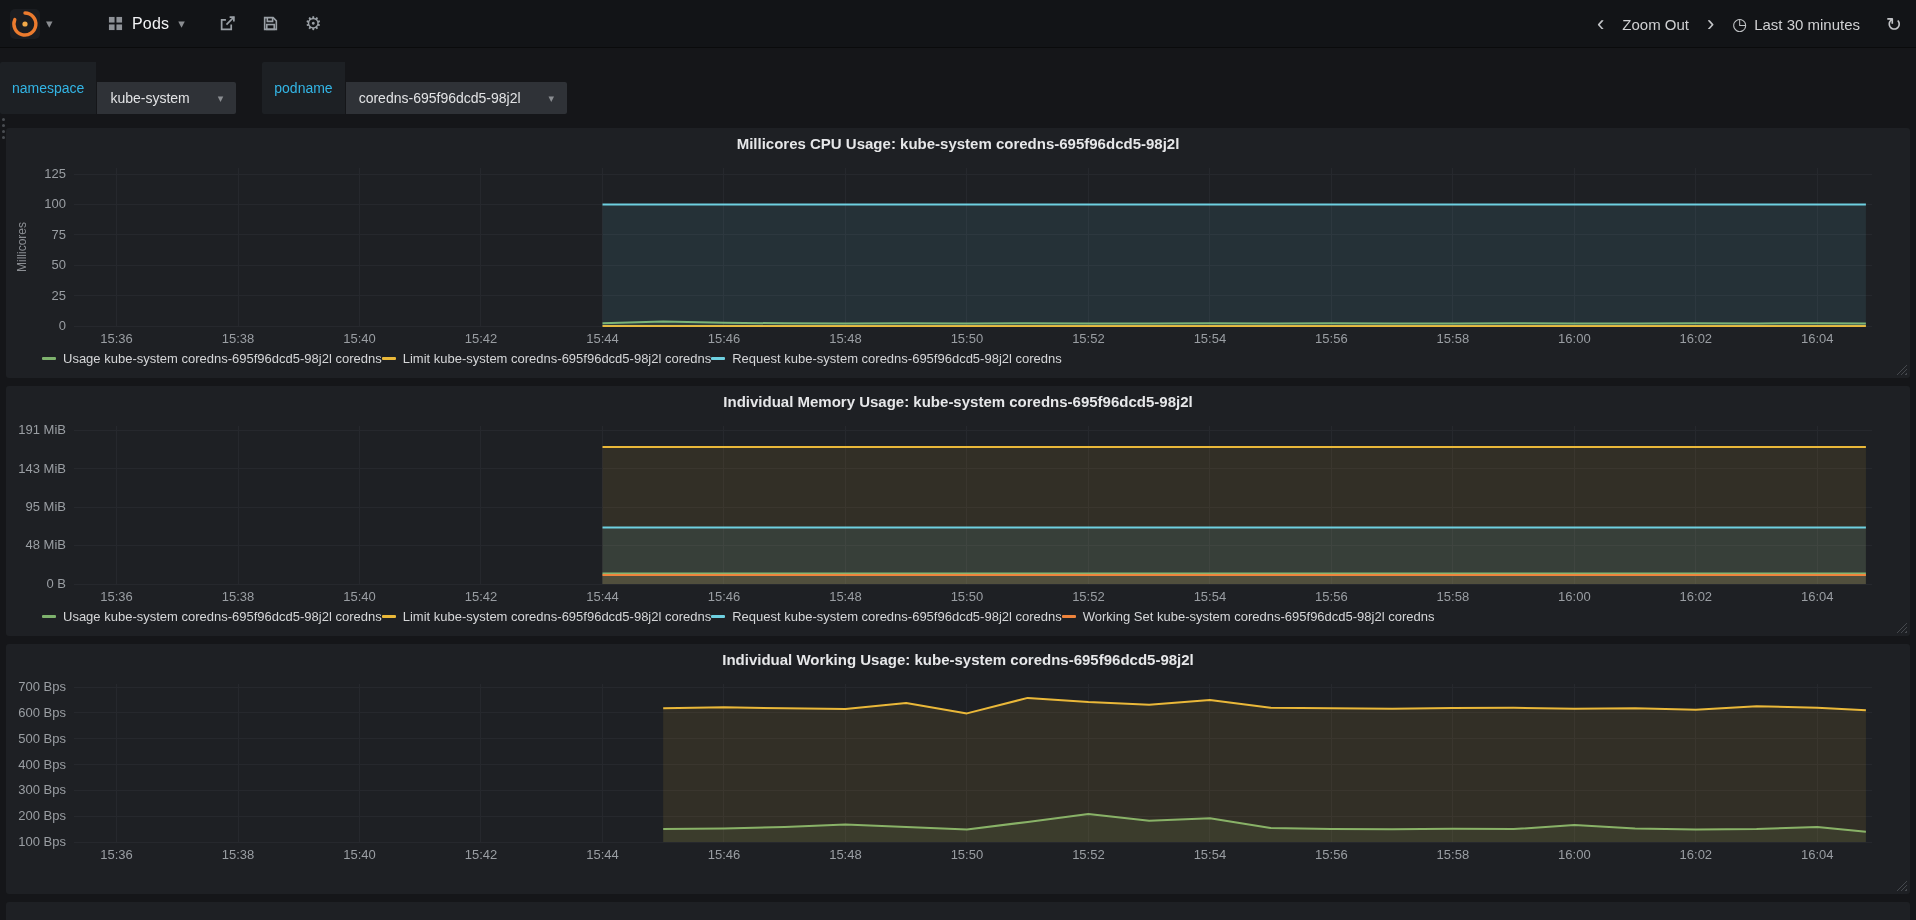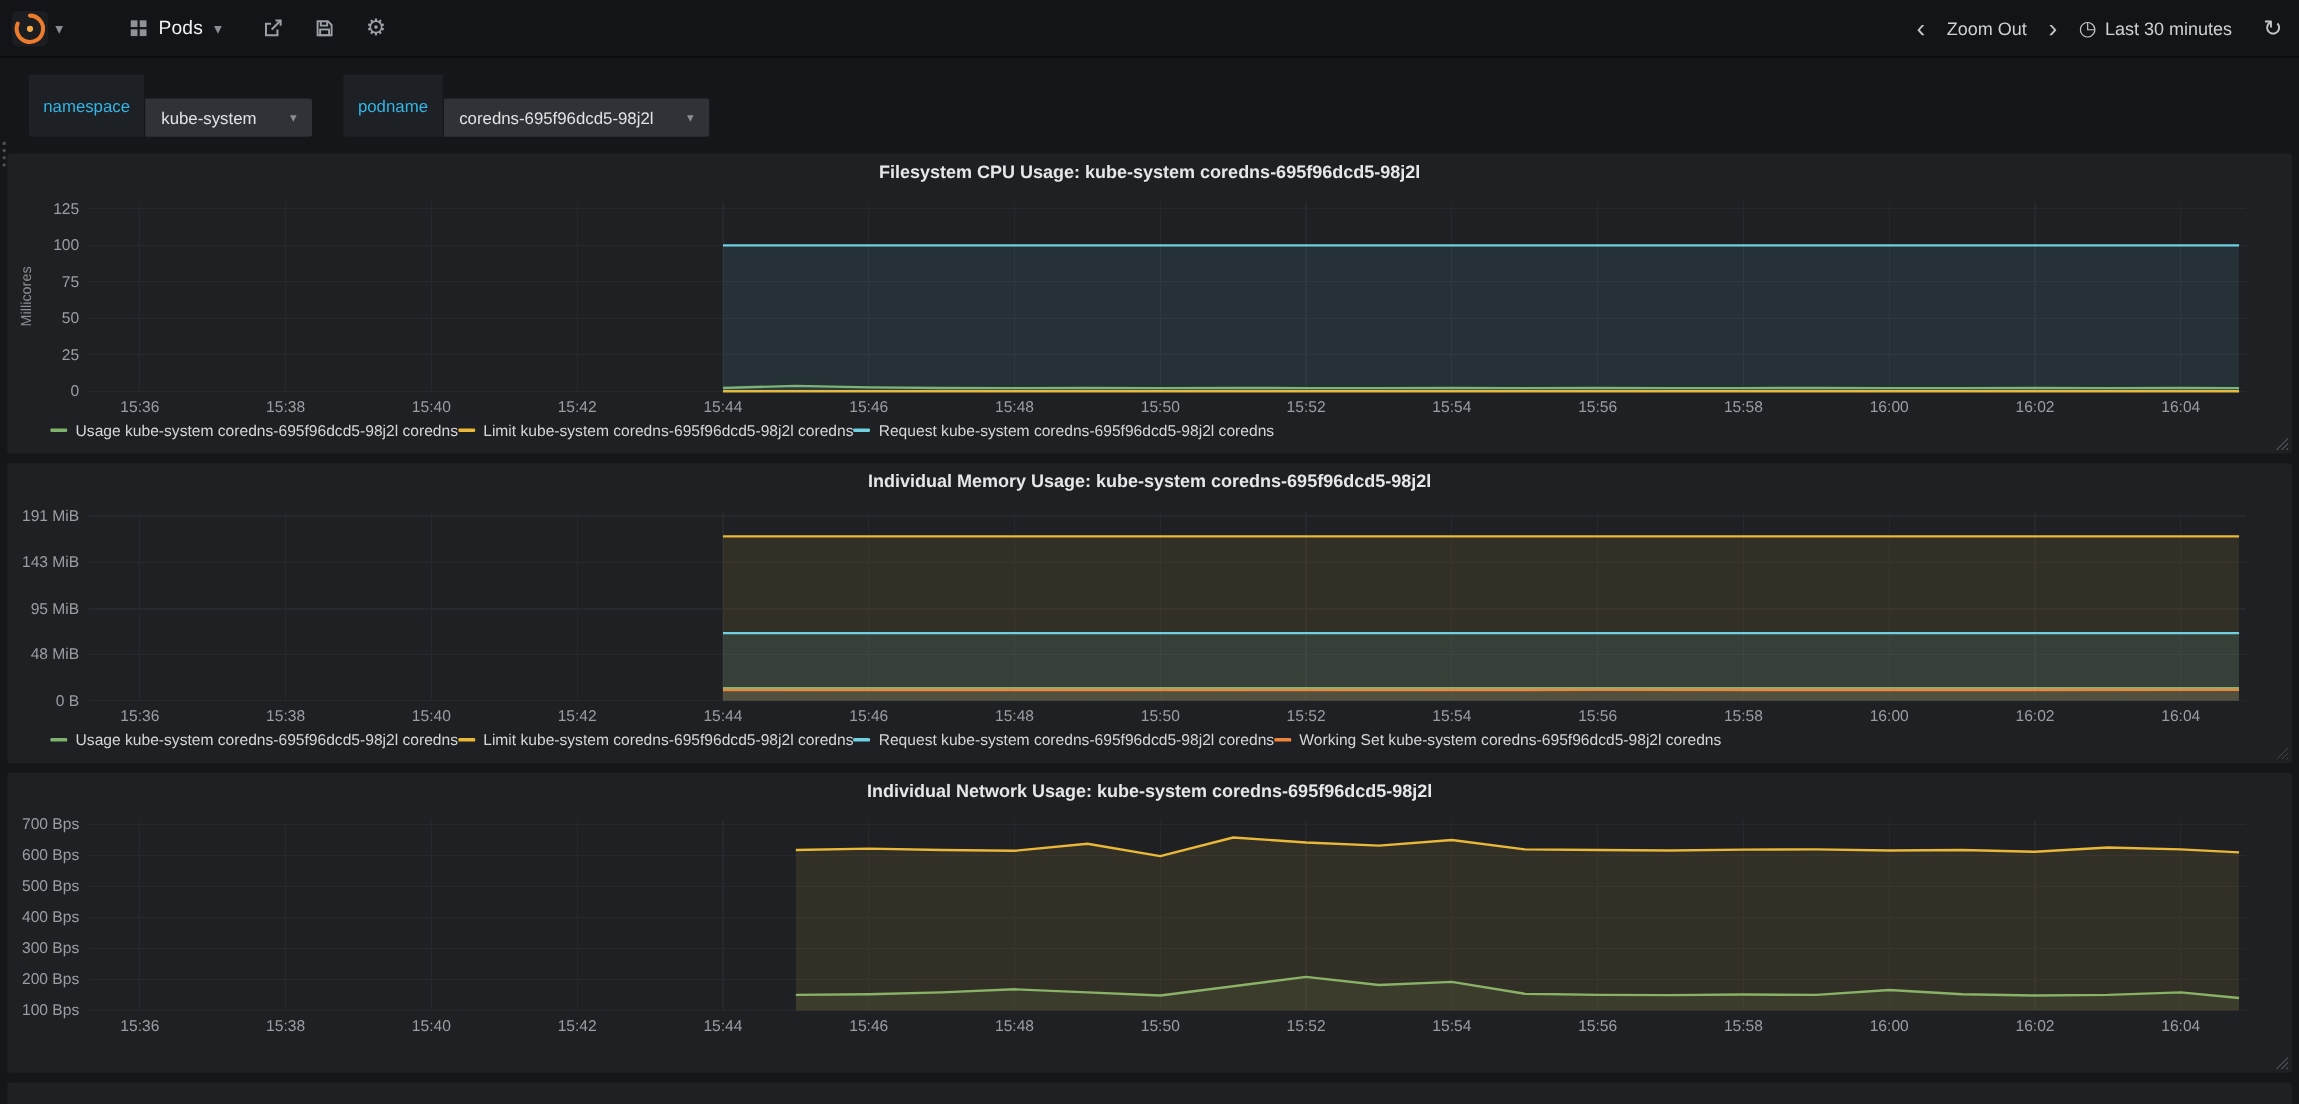--- a/index.html
+++ b/index.html
@@ -18,21 +18,21 @@
   .nav-icon { color:#9aa0a6; cursor:pointer; display:flex; align-items:center; }
   .nav-right { position:absolute; right:14px; top:0; height:48px; display:flex; align-items:center; gap:16px; }
   .nav-right .txt { color:#d0d1d3; font-size:15px; }
   .chev { color:#c2c4c7; font-size:22px; line-height:1; cursor:pointer; padding:0 2px; }
   .clock-glyph { color:#c2c4c7; font-size:17px; margin-right:7px; }
   .gear-glyph { font-size:19px; }
   .refresh-glyph { color:#c2c4c7; font-size:19px; margin-left:10px; cursor:pointer; }
   .timepicker { display:flex; align-items:center; cursor:pointer; }
 
   
-  .submenu { display:flex; align-items:center; gap:26px; padding:14px 12px 12px 24px; }
+  .submenu { display:flex; align-items:center; gap:26px; padding:14px 12px 12px 0; }
   .var-group { display:flex; align-items:stretch; gap:1px; }
   .var-label { background:#1d2024; color:#33b5e5; font-size:14px; padding:8px 12px;
     border-radius:2px 0 0 2px; display:flex; align-items:center; }
   .var-value { background:#2f3237; color:#e2e3e5; font-size:14px; padding:8px 13px;
     border-radius:0 2px 2px 0; display:flex; align-items:center; gap:28px; cursor:pointer;margin-top:20px; }
   .var-value .caret { font-size:11px; }
 
   
   .dashboard { padding:2px 6px; }
   .panel { position:relative; background:#1e2024; border-radius:3px; margin-bottom:8px;
@@ -133,21 +133,21 @@
 
 <div class="dashboard">
   <div class="row-handle">
       <b></b>
       <b></b>
       <b></b>
       <b></b>
     </div>
 
   <div class="panel">
-    <div class="panel-title">Filesystem CPU Usage: kube-system coredns-695f96dcd5-98j2l</div>
+    <div class="panel-title">Millicores CPU Usage: kube-system coredns-695f96dcd5-98j2l</div>
     <svg class="chart" width="1884" height="192">
         <line x1="62" y1="168" x2="1860" y2="168" class="grid"></line>
         <text x="54" y="172" class="tick ytick">0</text>
         <line x1="62" y1="137.6153846153846" x2="1860" y2="137.6153846153846" class="grid"></line>
         <text x="54" y="141.6153846153846" class="tick ytick">25</text>
         <line x1="62" y1="107.23076923076924" x2="1860" y2="107.23076923076924" class="grid"></line>
         <text x="54" y="111.23076923076924" class="tick ytick">50</text>
         <line x1="62" y1="76.84615384615385" x2="1860" y2="76.84615384615385" class="grid"></line>
         <text x="54" y="80.84615384615385" class="tick ytick">75</text>
         <line x1="62" y1="46.46153846153845" x2="1860" y2="46.46153846153845" class="grid"></line>
@@ -276,21 +276,21 @@
         </span>
         <span class="legend-item">
           <i style="background: rgb(239, 132, 60);"></i>
           <span>Working Set kube-system coredns-695f96dcd5-98j2l coredns</span>
         </span>
       </div>
     <div class="resize-handle"></div>
   </div>
 
   <div class="panel">
-    <div class="panel-title">Individual Network Usage: kube-system coredns-695f96dcd5-98j2l</div>
+    <div class="panel-title">Individual Working Usage: kube-system coredns-695f96dcd5-98j2l</div>
     <svg class="chart" width="1884" height="192">
         <line x1="62" y1="168" x2="1860" y2="168" class="grid"></line>
         <text x="54" y="172" class="tick ytick">100 Bps</text>
         <line x1="62" y1="142.18300653594773" x2="1860" y2="142.18300653594773" class="grid"></line>
         <text x="54" y="146.18300653594773" class="tick ytick">200 Bps</text>
         <line x1="62" y1="116.36601307189544" x2="1860" y2="116.36601307189544" class="grid"></line>
         <text x="54" y="120.36601307189544" class="tick ytick">300 Bps</text>
         <line x1="62" y1="90.54901960784314" x2="1860" y2="90.54901960784314" class="grid"></line>
         <text x="54" y="94.54901960784314" class="tick ytick">400 Bps</text>
         <line x1="62" y1="64.73202614379085" x2="1860" y2="64.73202614379085" class="grid"></line>

